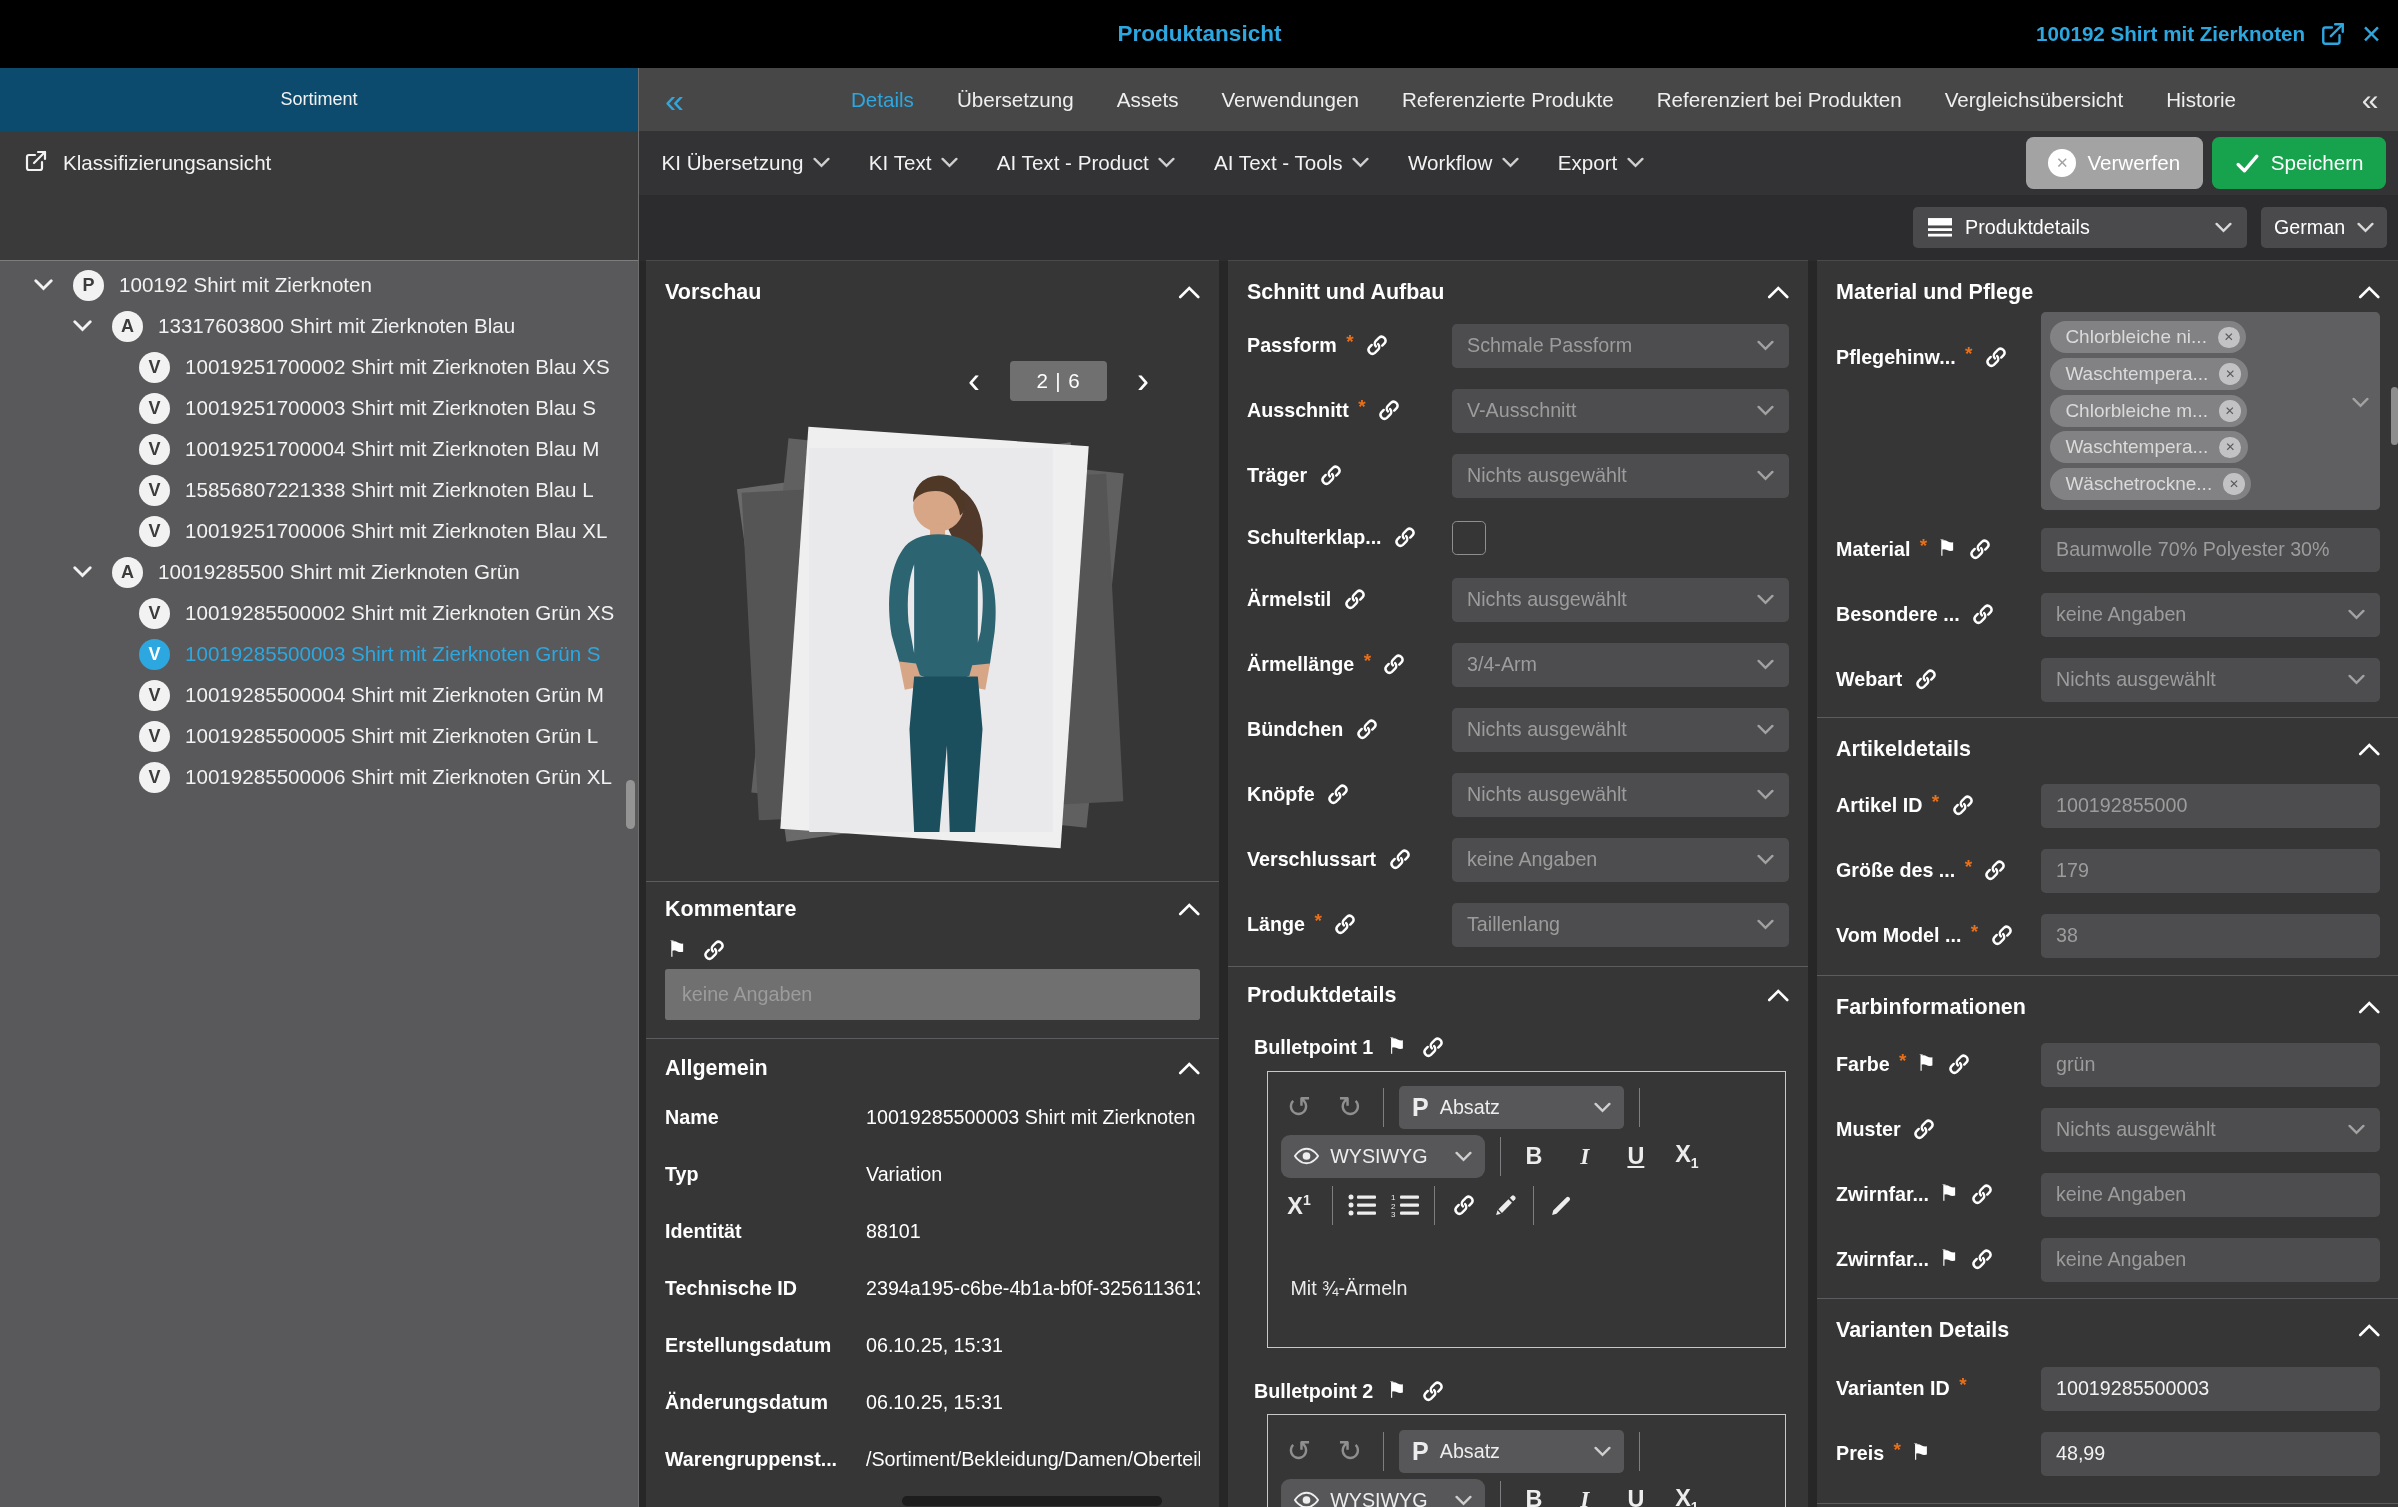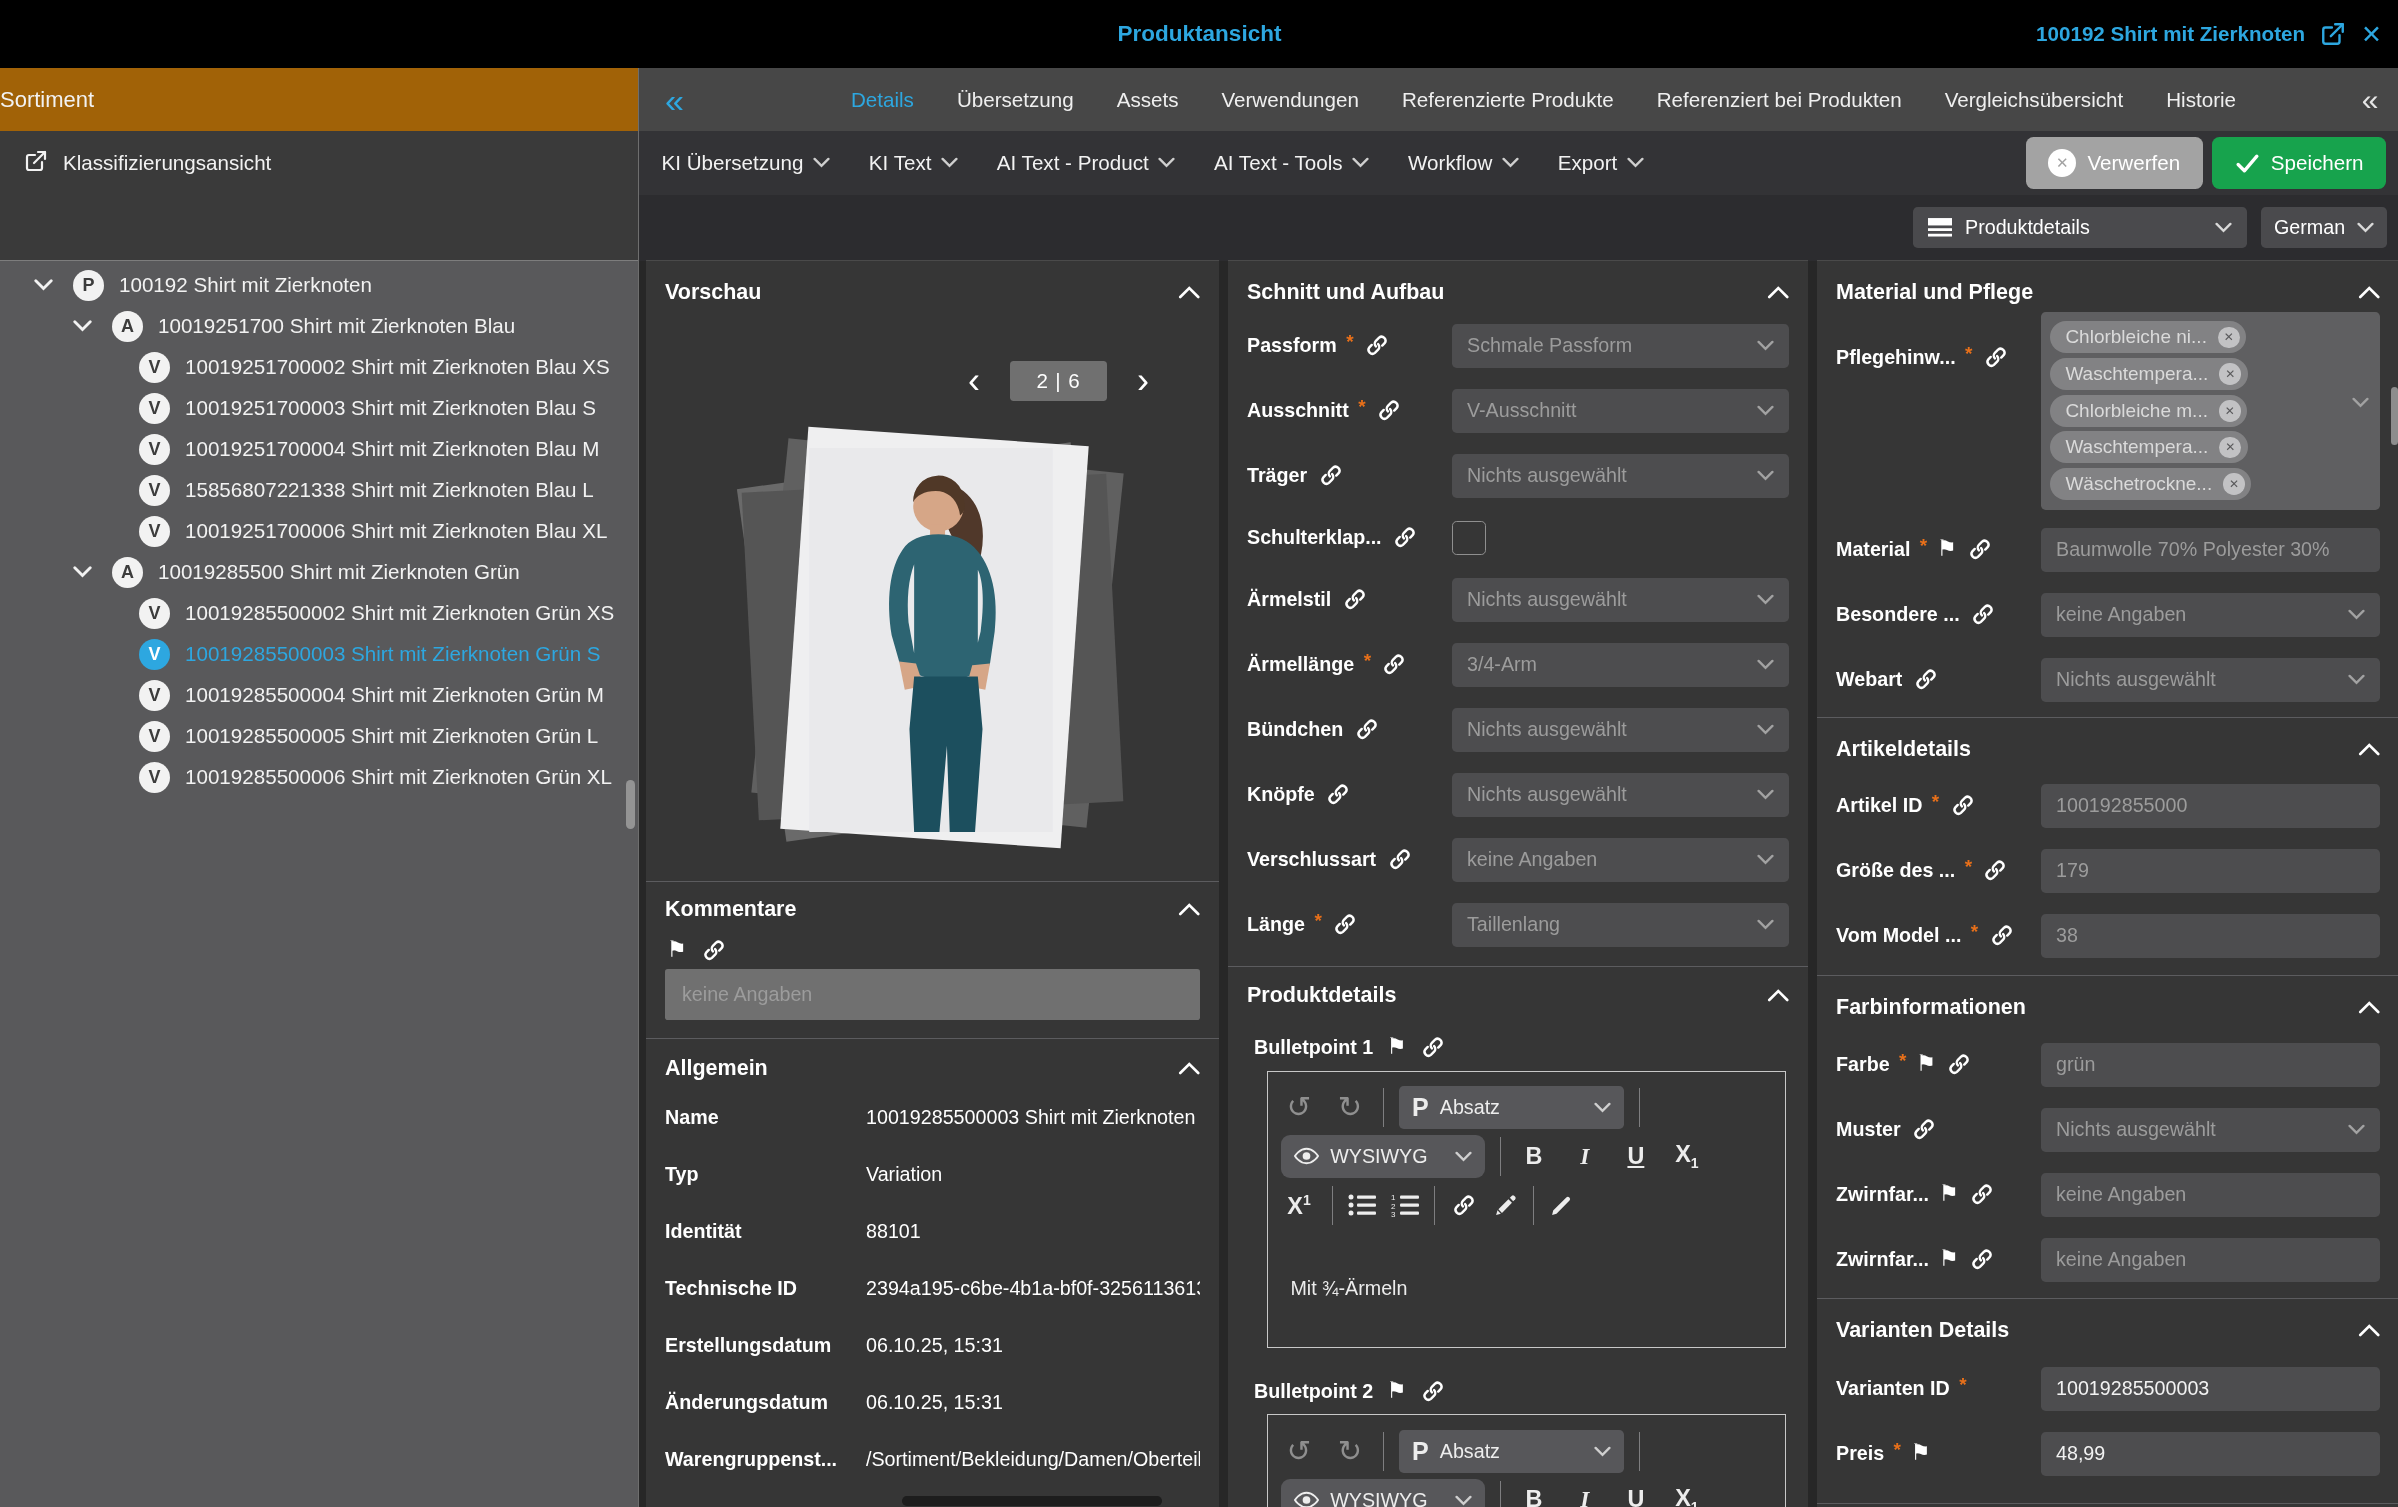--- a/index.html
+++ b/index.html
@@ -12,21 +12,21 @@
   
   .topbar{position:absolute;left:0;top:0;width:2399px;height:68px;background:#000;}
   .tb-title{position:absolute;left:0;right:0;top:0;height:68px;display:flex;align-items:center;justify-content:center;
     color:#2da7e0;font-size:22.5px;font-weight:bold;}
   .tb-right{position:absolute;right:17px;top:0;height:68px;display:flex;align-items:center;gap:15px;color:#2da7e0;}
   .tb-prod{font-size:20.6px;font-weight:bold;}
   .tb-ic svg{display:block;}
   .tb-close{font-size:25px;font-weight:bold;line-height:1;}
   
   .left-panel{position:absolute;left:0;top:68px;width:638px;bottom:0;background:#3a3a3a;border-right:0.9px solid #6e6e6e;}
-  .lp-head{height:63px;background:#a16207;display:flex;align-items:center;color:#f2f2f2;font-size:22px;}
+  .lp-head{height:63px;background:#0c4a6e;display:flex;align-items:center;justify-content:center;color:#f2f2f2;font-size:18px;}
   .lp-class{height:64px;display:flex;align-items:center;gap:15px;padding-left:24px;color:#f2f2f2;font-size:20.6px;background:#3a3a3a;}
   .lp-gap{height:66px;background:#3a3a3a;}
   .tree{position:absolute;left:0;right:0;top:192px;bottom:0;background:#59595b;border-top:0.9px solid #7d7d7d;padding-top:3.7px;overflow:hidden;}
   .trow{height:41px;display:flex;align-items:center;color:#f2f2f2;font-size:20.6px;white-space:nowrap;}
   .trow.lvl0{padding-left:34px;}
   .trow.lvl1{padding-left:73px;}
   .trow.lvl2{padding-left:139px;}
   .tchev{width:39px;flex:none;display:flex;align-items:center;}
   .badge{width:31px;height:31px;border-radius:50%;background:#f2f2f2;color:#3c3c3c;font-weight:bold;font-size:18px;
     display:flex;align-items:center;justify-content:center;flex:none;margin-right:15px;}
@@ -194,21 +194,21 @@
         <span class="badge">P</span>
         <span class="tlabel">100192 Shirt mit Zierknoten</span>
       </div>
       <div class="trow lvl1">
         <span class="tchev">
           <svg viewBox="0 0 16 10" width="19" height="12">
             <path d="M1.5 1.5 8 8l6.5-6.5" fill="none" stroke="#f2f2f2" stroke-width="2.4" stroke-linecap="round"></path>
           </svg>
         </span>
         <span class="badge">A</span>
-        <span class="tlabel">10019251700 Shirt mit Zierknoten Blau</span>
+        <span class="tlabel">13317603800 Shirt mit Zierknoten Blau</span>
       </div>
       <div class="trow lvl2">
         <span class="badge">V</span>
         <span class="tlabel">10019251700002 Shirt mit Zierknoten Blau XS</span>
       </div>
       <div class="trow lvl2">
         <span class="badge">V</span>
         <span class="tlabel">10019251700003 Shirt mit Zierknoten Blau S</span>
       </div>
       <div class="trow lvl2">

